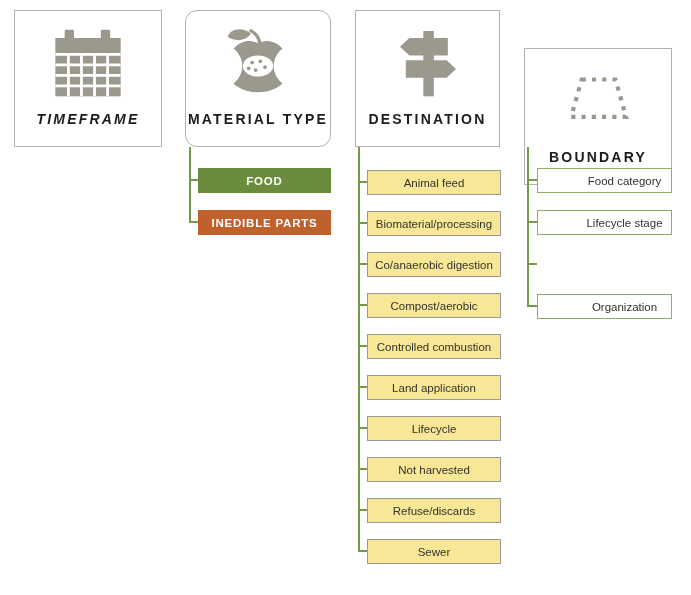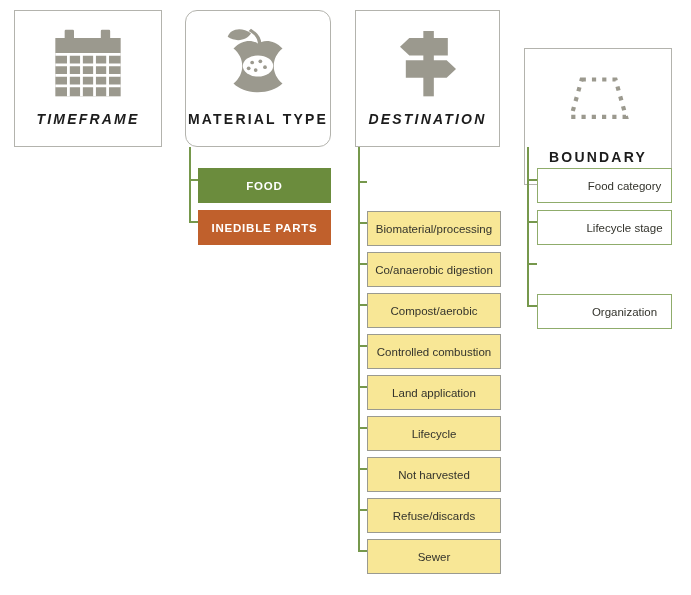--- a/index.html
+++ b/index.html
@@ -12,29 +12,29 @@
     background:#ffffff; border:1px solid #b3b3ad;
     display:flex; flex-direction:column; align-items:center;
   }
   .hdr-icon { margin-top:12px; height:86px; display:flex; align-items:center; justify-content:center; }
   .hdr-label {
     margin-top:2px; font-weight:bold; font-size:14px; letter-spacing:2.2px;
     color:#1c1c1c; white-space:nowrap;
   }
   .hdr-tf { left:14px;  width:148px;font-style:italic; }
   .hdr-mt { left:185px; width:146px;border-radius:12px; }
-  .hdr-de { left:355px; width:145px;font-style:italic; }
+  .hdr-de { left:355px; width:145px; }
   .hdr-bo { left:524px; width:148px;margin-top:38px; }
 
   .vline, .stub { position:absolute; background:#76984c; }
   .vline { width:2px; }
   .stub  { height:2px; }
 
   .node {
-    position:absolute; height:35px; box-sizing:border-box;
+    position:absolute; height:25px; box-sizing:border-box;
     display:flex; align-items:center; justify-content:center;
     font-size:11.5px; color:#33332c; white-space:nowrap;
   }
   .mat  { left:198px; width:133px; color:#ffffff; font-weight:bold;
           font-size:11.5px; letter-spacing:0.8px; }
   .food     { background:#6b8c3d; }
   .inedible { background:#c0602c; }
   .dest  { left:367px; width:134px; background:#f8e796; border:1px solid #9a9a90; }
   .bound { left:537px; width:135px; background:#ffffff; border:1.5px solid #8fac6b;padding-left:40px; }
 
@@ -129,20 +129,21 @@
 
   <div class="vline" style="left:527px; top:147px; height:160px"></div>
   <div class="stub" style="left:527px; top:179px; width:10px"></div>
   <div class="stub" style="left:527px; top:221px; width:10px"></div>
   <div class="stub" style="left:527px; top:263px; width:10px"></div>
   <div class="stub" style="left:527px; top:305px; width:10px"></div>
 
   <div class="node mat food" style="top:168px">FOOD</div>
   <div class="node mat inedible" style="top:210px">INEDIBLE PARTS</div>
 
+  <div class="node dest" style="top:170px">Animal feed</div>
   <div class="node dest" style="top:211px">Biomaterial/processing</div>
   <div class="node dest" style="top:252px">Co/anaerobic digestion</div>
   <div class="node dest" style="top:293px">Compost/aerobic</div>
   <div class="node dest" style="top:334px">Controlled combustion</div>
   <div class="node dest" style="top:375px">Land application</div>
   <div class="node dest" style="top:416px">Lifecycle</div>
   <div class="node dest" style="top:457px">Not harvested</div>
   <div class="node dest" style="top:498px">Refuse/discards</div>
   <div class="node dest" style="top:539px">Sewer</div>
 

